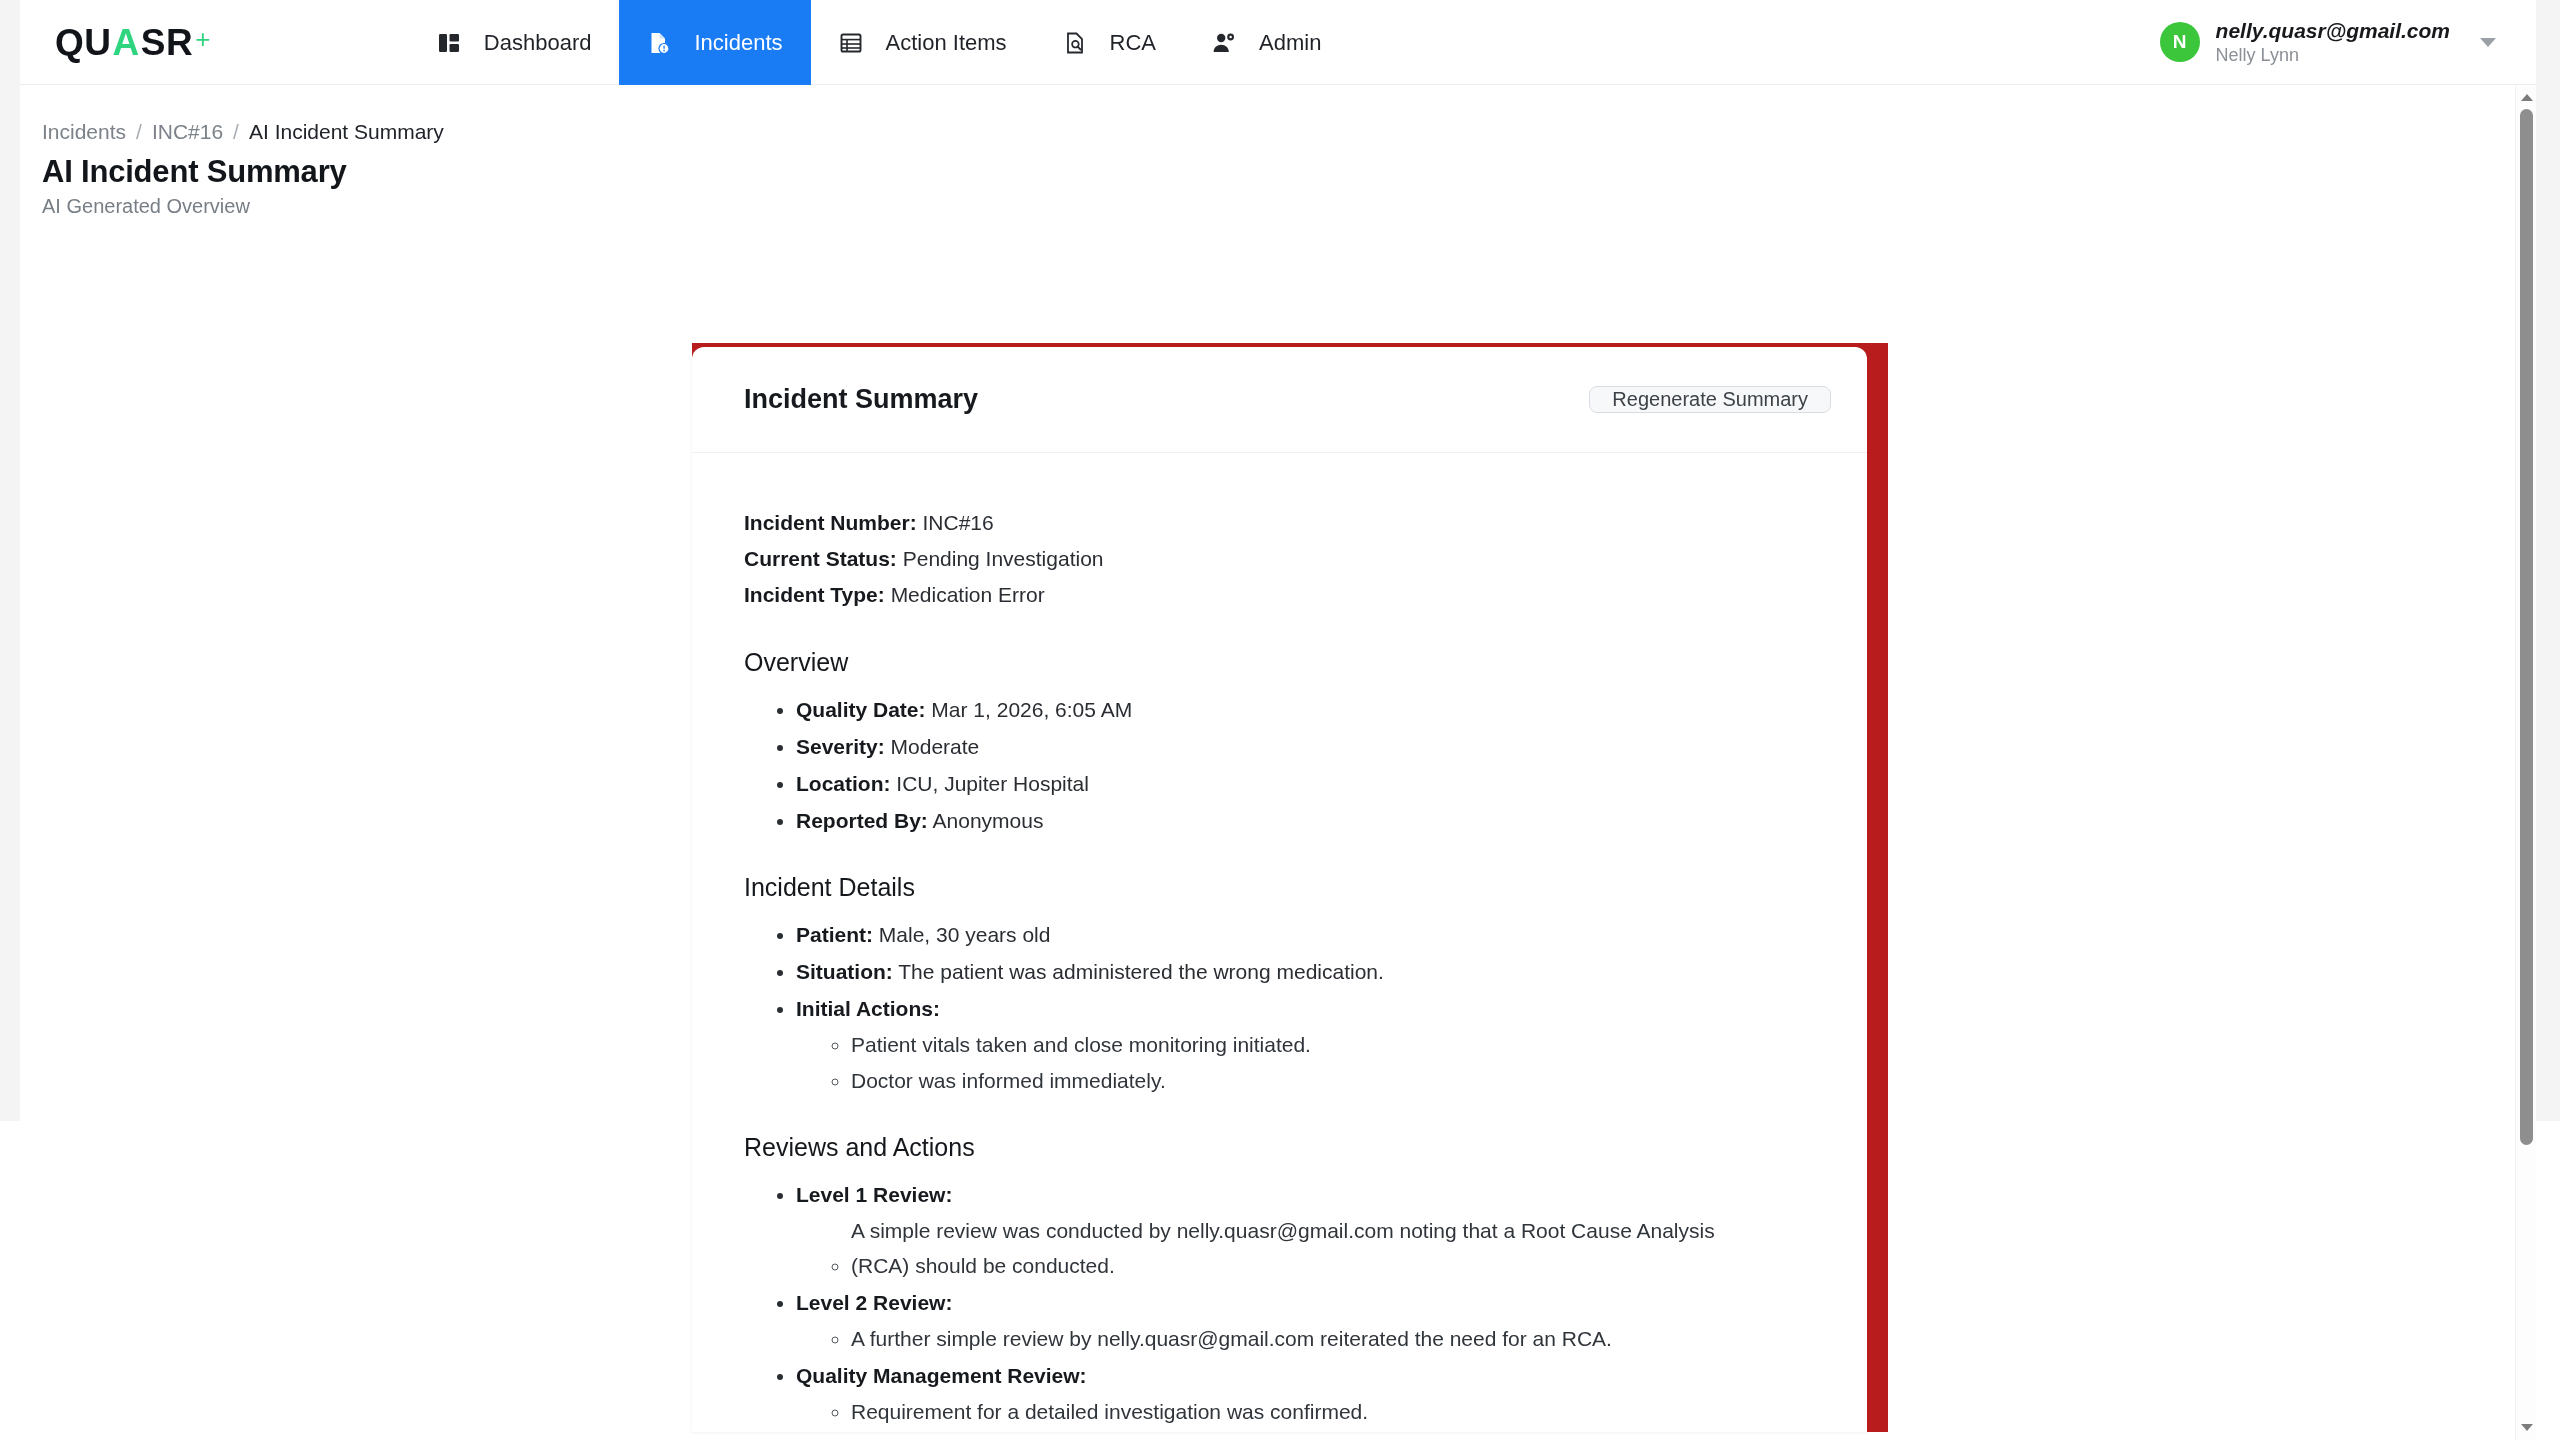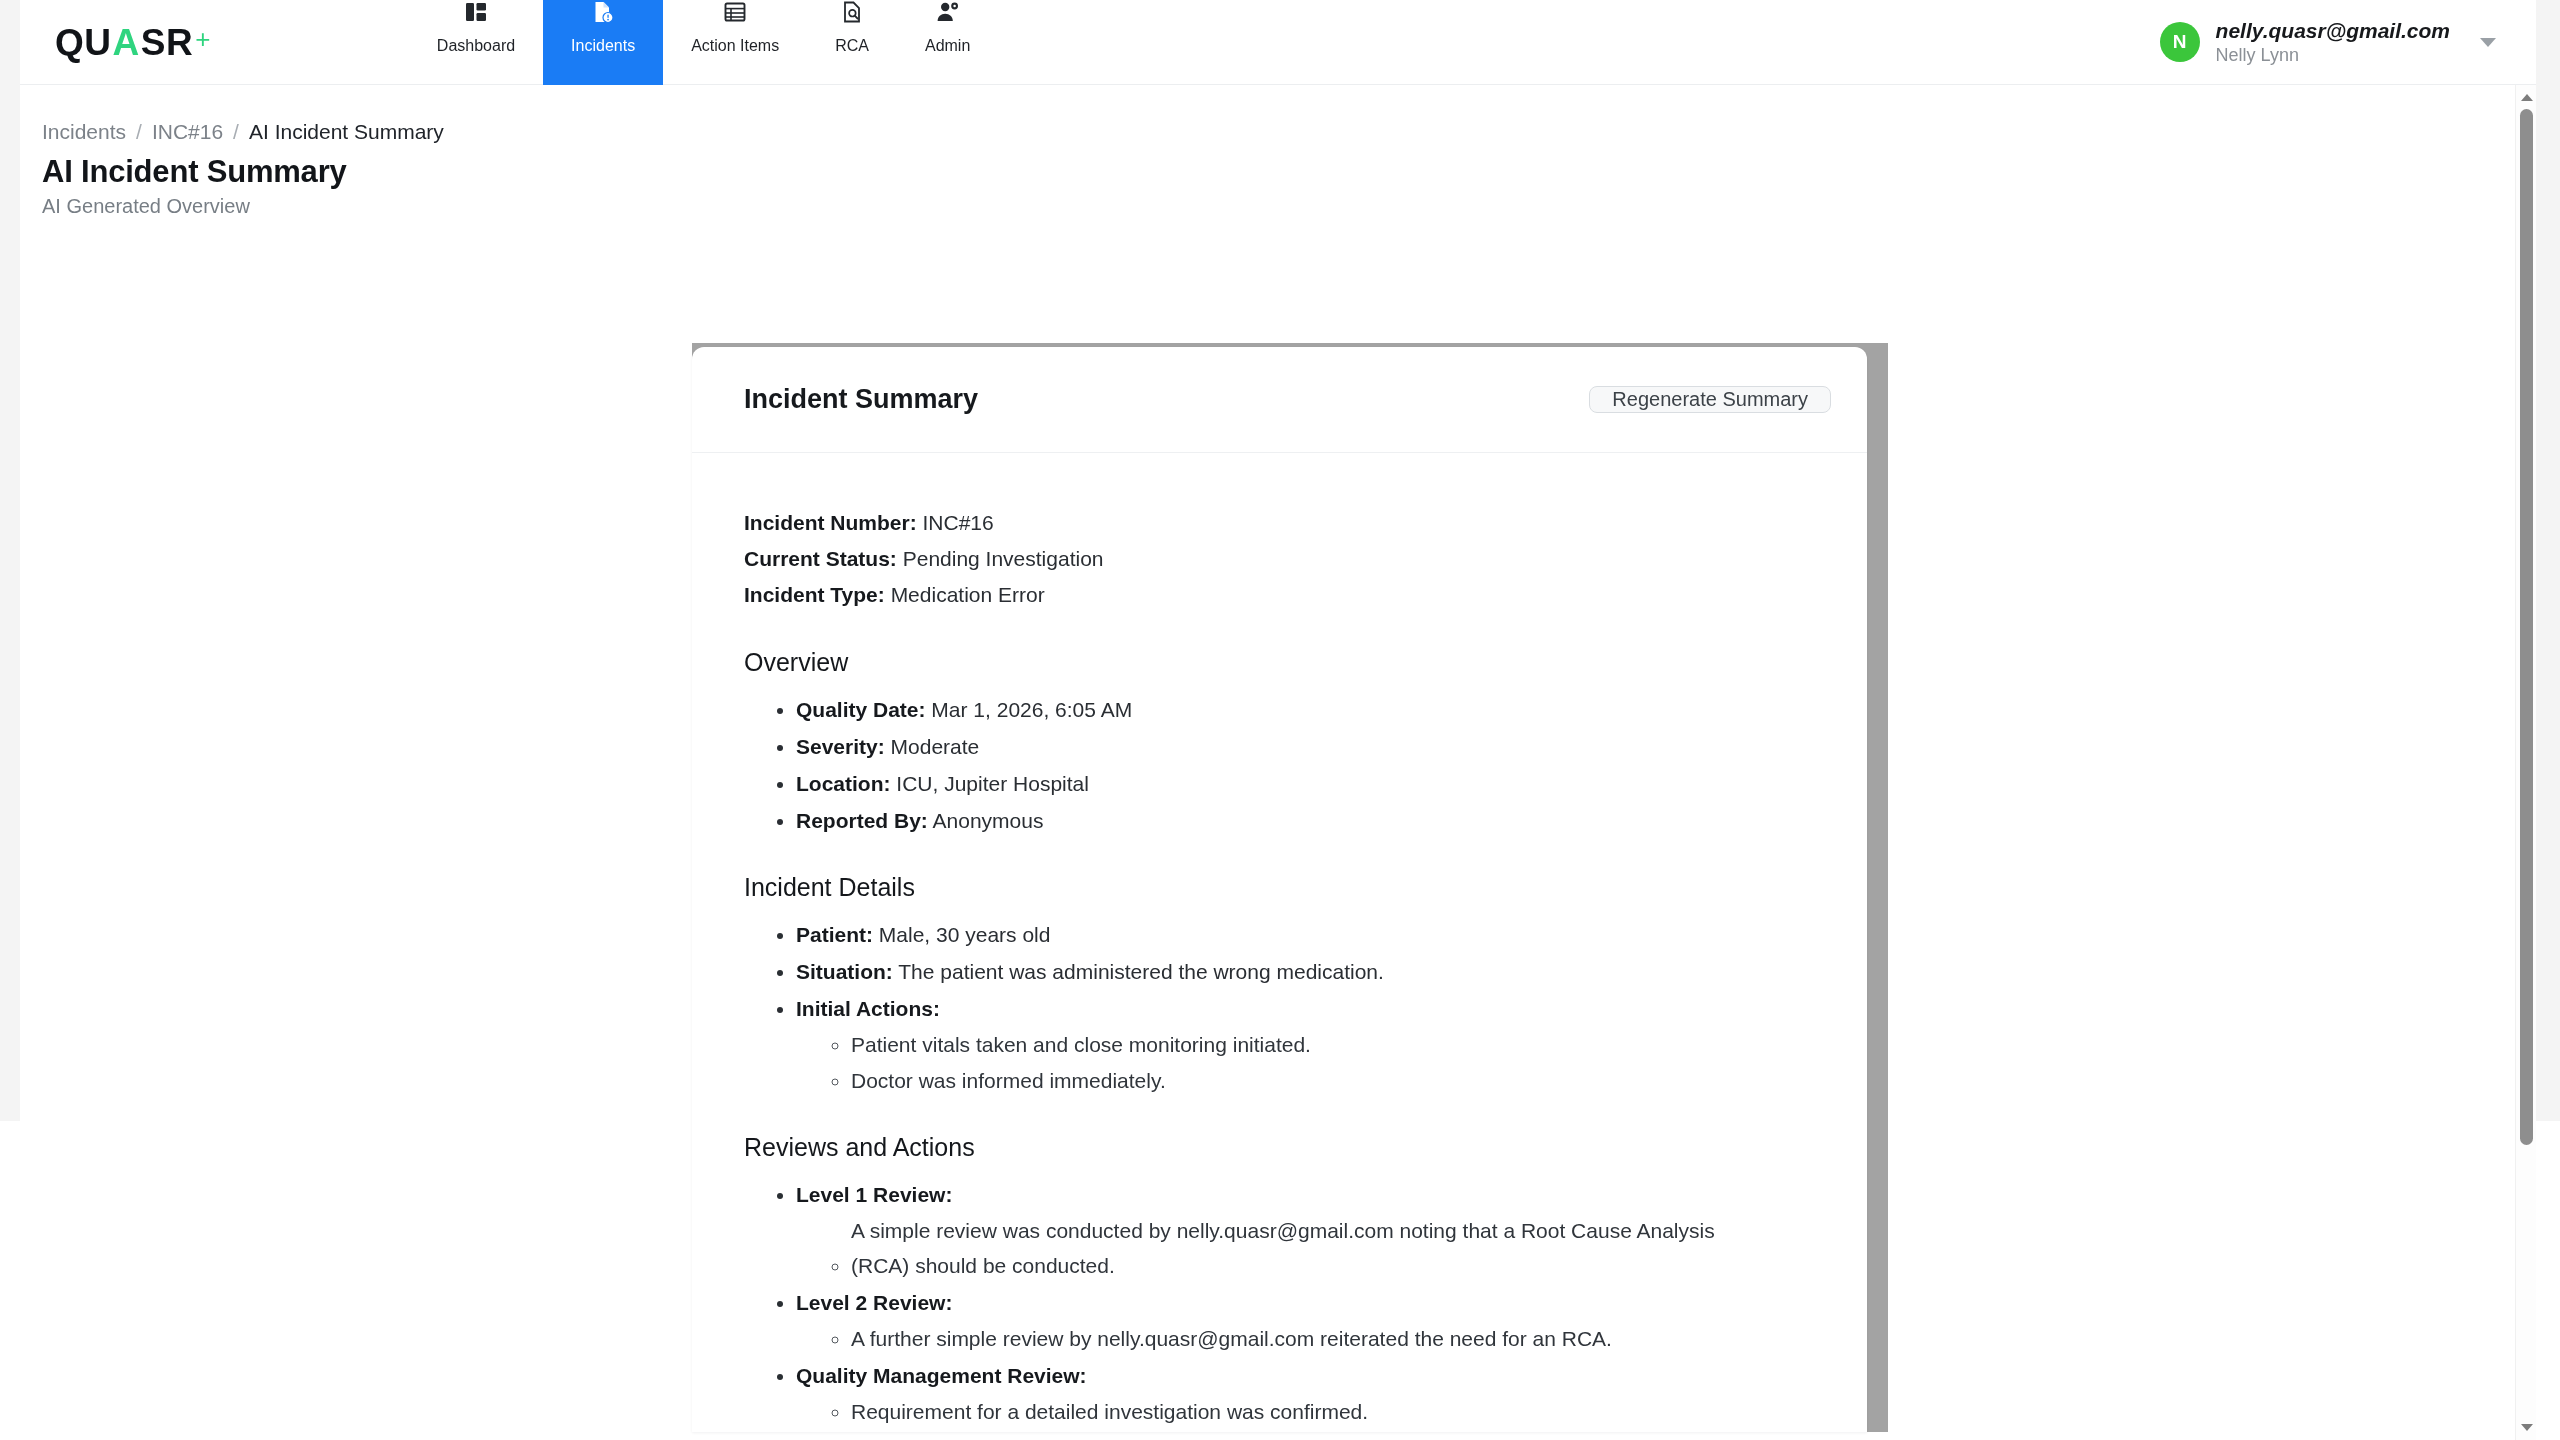--- a/index.html
+++ b/index.html
@@ -61,29 +61,28 @@
     margin-left: 2px;
     align-self: flex-start;
     margin-top: 2px;
     line-height: 1;
   }
 
   .navitems { display: flex; align-items: stretch; margin-left: 168px; }
   .navitem {
     display: flex;
     align-items: center;
-    gap: 13px;
+    gap: 23px;
     padding: 0 28px;
     height: 85px;
-    font-size: 16px;
+    font-size: 22px;
     color: #1f2227;
     cursor: pointer;
     user-select: none;
     white-space: nowrap;
-    flex-direction: column;
   }
   .navitem.active { background: #1a7cf5; color: #ffffff; }
   .navicon { width: 24px; height: 24px; display: inline-block; flex: 0 0 auto; position: relative; }
   .navicon svg { display: block; width: 24px; height: 24px; }
 
   .user-area {
     margin-left: auto;
     display: flex;
     align-items: center;
     gap: 16px;
@@ -142,21 +141,21 @@
     padding: 5px 0 0 22px;
   }
 
   
   .card-column {
     position: absolute;
     left: 672px;
     top: 258px;
     width: 1196px;
     bottom: 8px;
-    background: #a3a3a3;
+    background: #b91c1c;
   }
   .card {
     position: absolute;
     left: 0;
     top: 4px;
     width: 1175px;
     bottom: 0;
     background: #ffffff;
     border-radius: 12px 12px 0 0;
     box-shadow: 0 1px 3px rgba(16,22,28,0.06);

